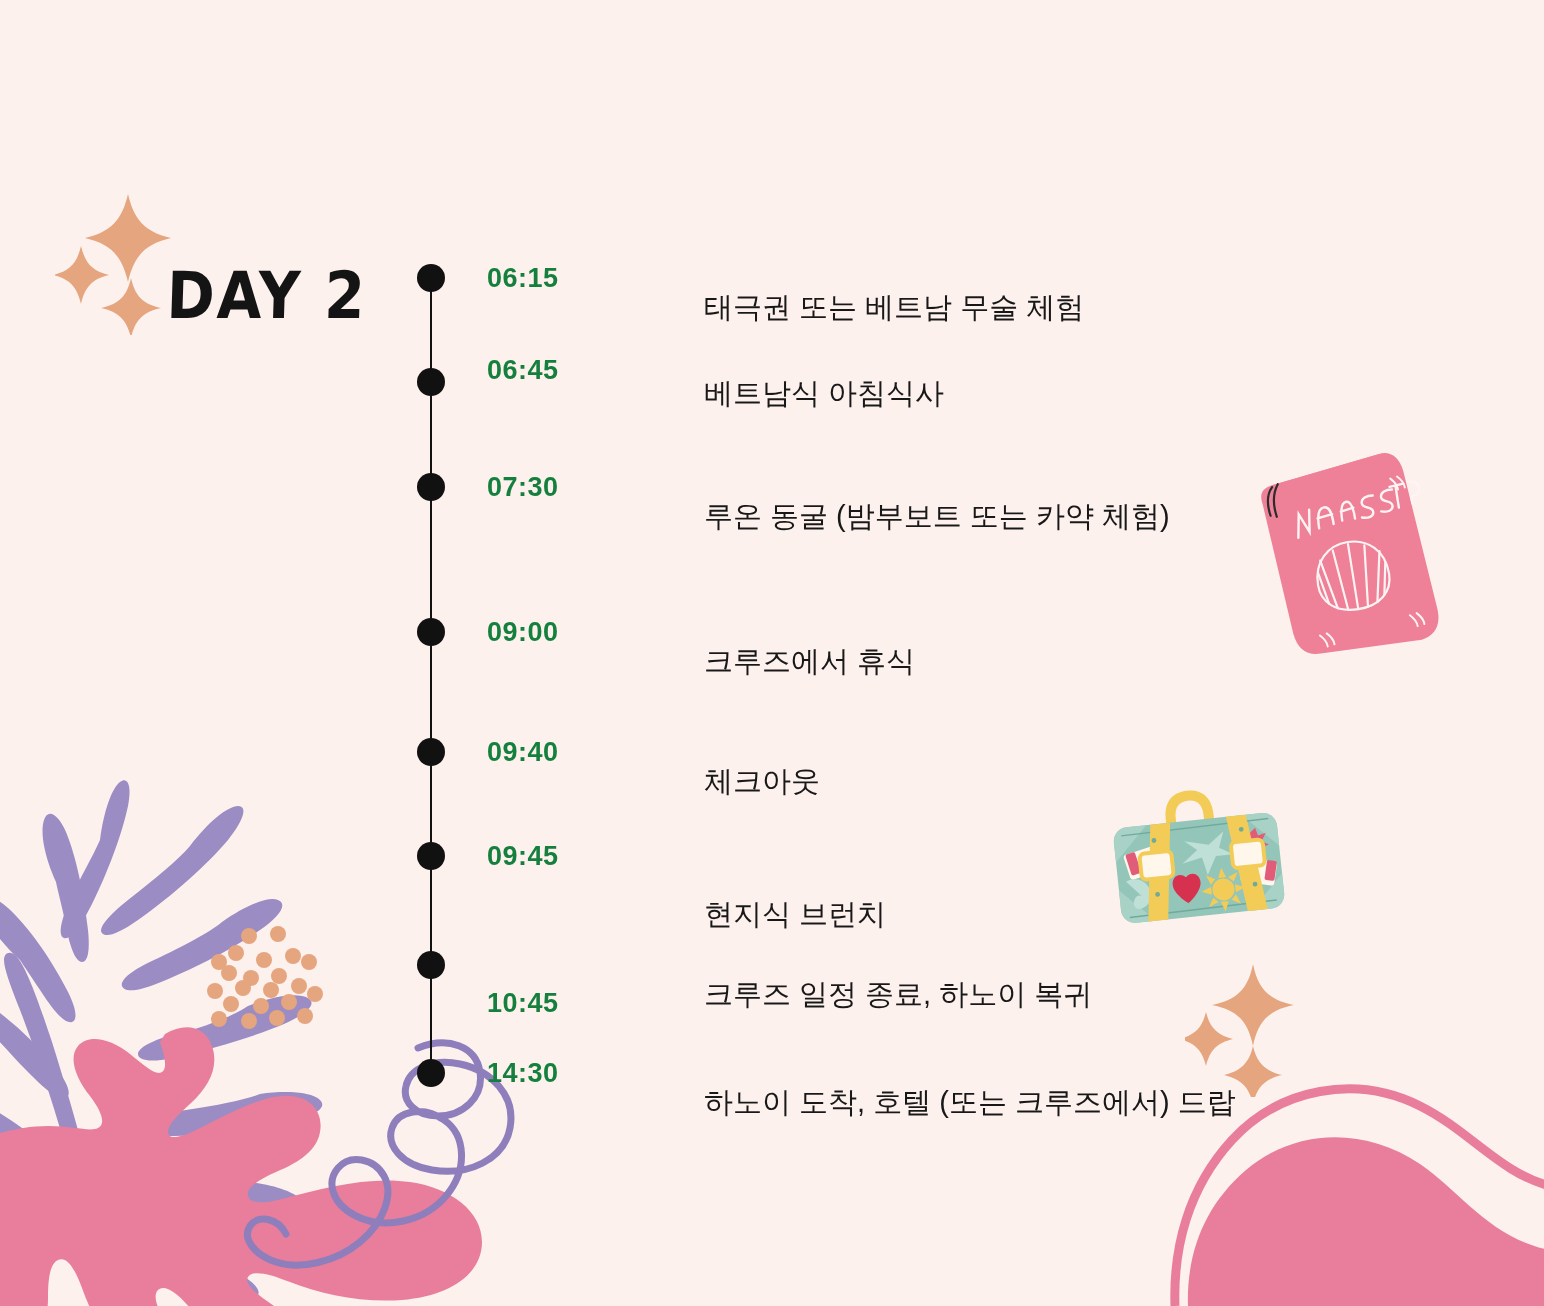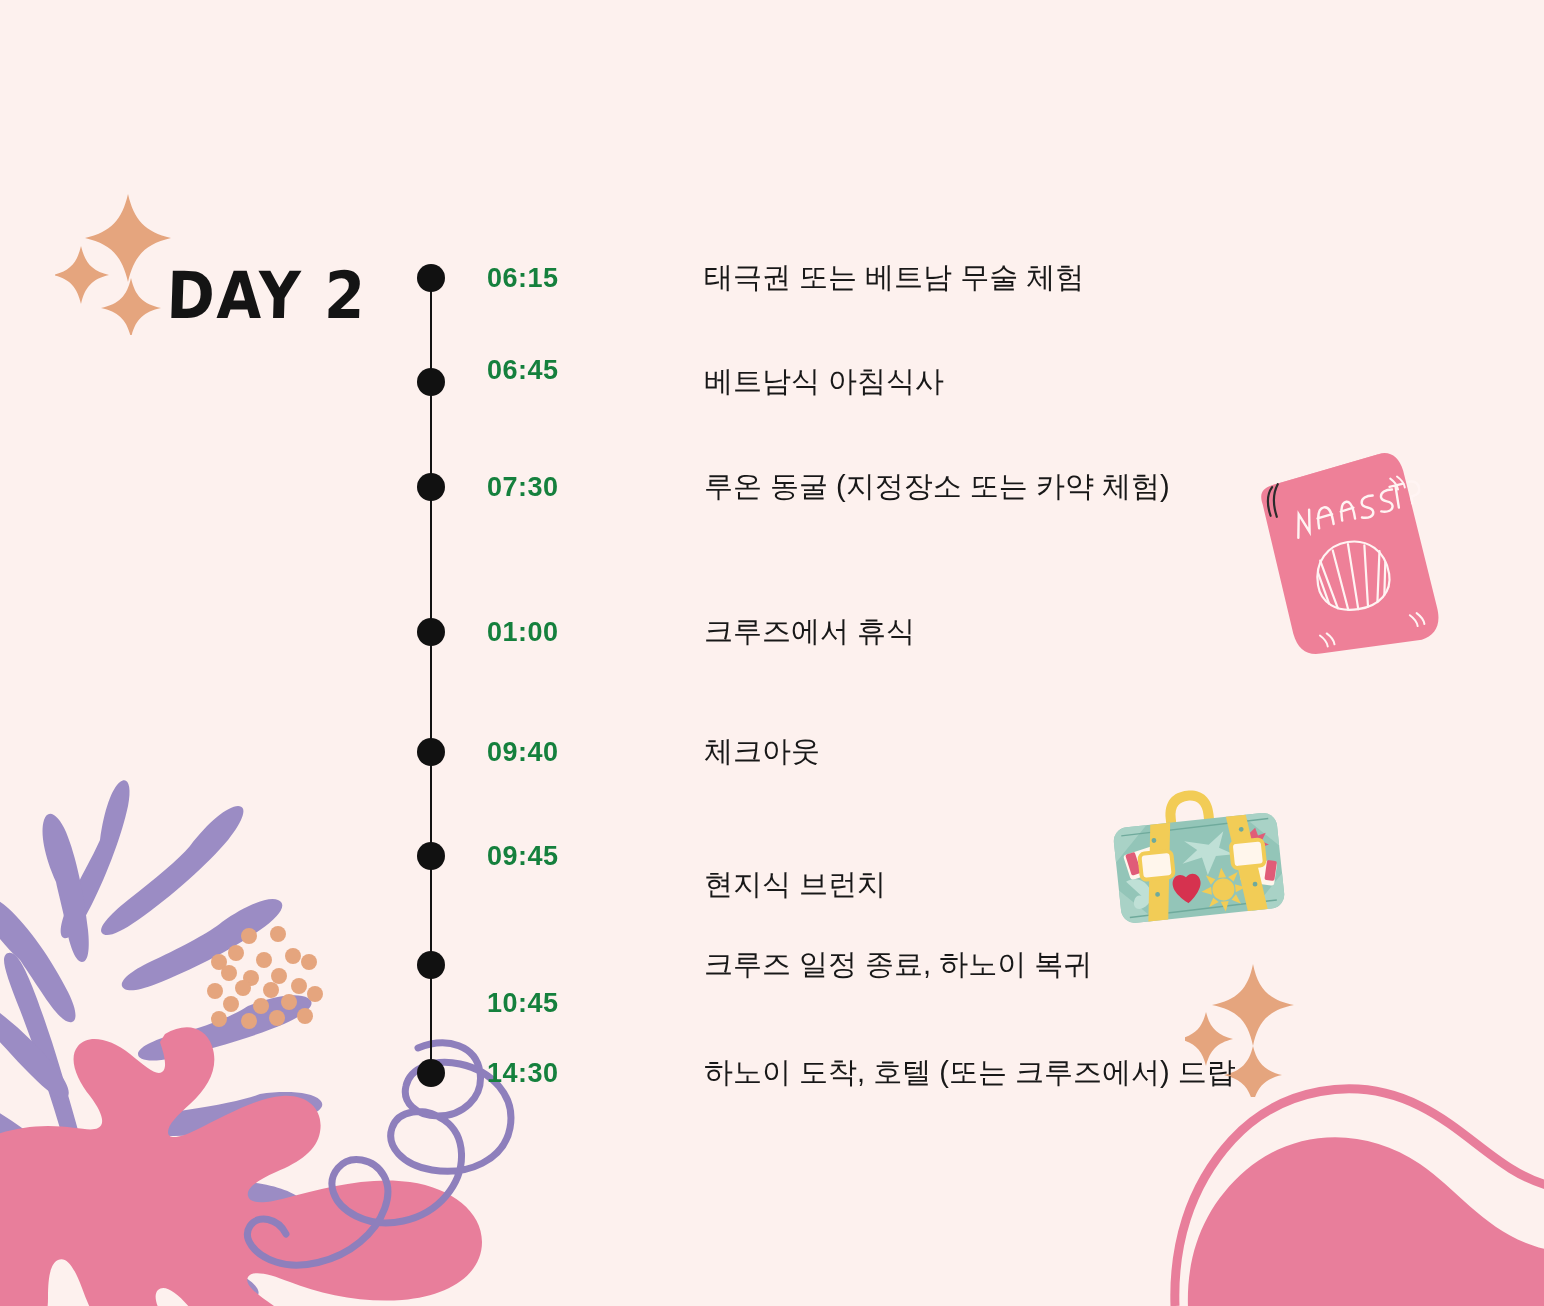--- a/index.html
+++ b/index.html
@@ -57,20 +57,21 @@
     white-space:nowrap;
   }
   .tl-desc {
     position:absolute;
     left:704px;
     transform:translateY(-50%);
     font-size:29px;
     font-weight:400;
     color:#181818;
     white-space:nowrap;
+    margin-top:30px;
   }
 
   
   #passport { position:absolute; left:1254px; top:452px; }
   #suitcase { position:absolute; left:1098px; top:778px; }
 </style>
 </head>
 <body>
 
 <div class="stage">
@@ -263,28 +264,28 @@
 
   <div id="timeline">
     <div class="tl-axis"></div>
 
     <div class="tl-dot" style="top:278px"></div>
     <div class="tl-time" style="top:278px">06:15</div>
     <div class="tl-desc" style="top:278px">태극권 또는 베트남 무술 체험</div>
 
     <div class="tl-dot" style="top:382px"></div>
     <div class="tl-time" style="top:370px">06:45</div>
-    <div class="tl-desc" style="top:382px">베트남식 아침식사</div>
+    <div class="tl-desc" style="top:364px">베트남식 아침식사</div>
 
     <div class="tl-dot" style="top:487px"></div>
     <div class="tl-time" style="top:487px">07:30</div>
-    <div class="tl-desc" style="top:487px">루온 동굴 (지정장소 또는 카약 체험)</div>
+    <div class="tl-desc" style="top:487px">루온 동굴 (밤부보트 또는 카약 체험)</div>
 
     <div class="tl-dot" style="top:632px"></div>
-    <div class="tl-time" style="top:632px">01:00</div>
+    <div class="tl-time" style="top:632px">09:00</div>
     <div class="tl-desc" style="top:632px">크루즈에서 휴식</div>
 
     <div class="tl-dot" style="top:752px"></div>
     <div class="tl-time" style="top:752px">09:40</div>
     <div class="tl-desc" style="top:752px">체크아웃</div>
 
     <div class="tl-dot" style="top:856px"></div>
     <div class="tl-time" style="top:856px">09:45</div>
     <div class="tl-desc" style="top:885px">현지식 브런치</div>
 

